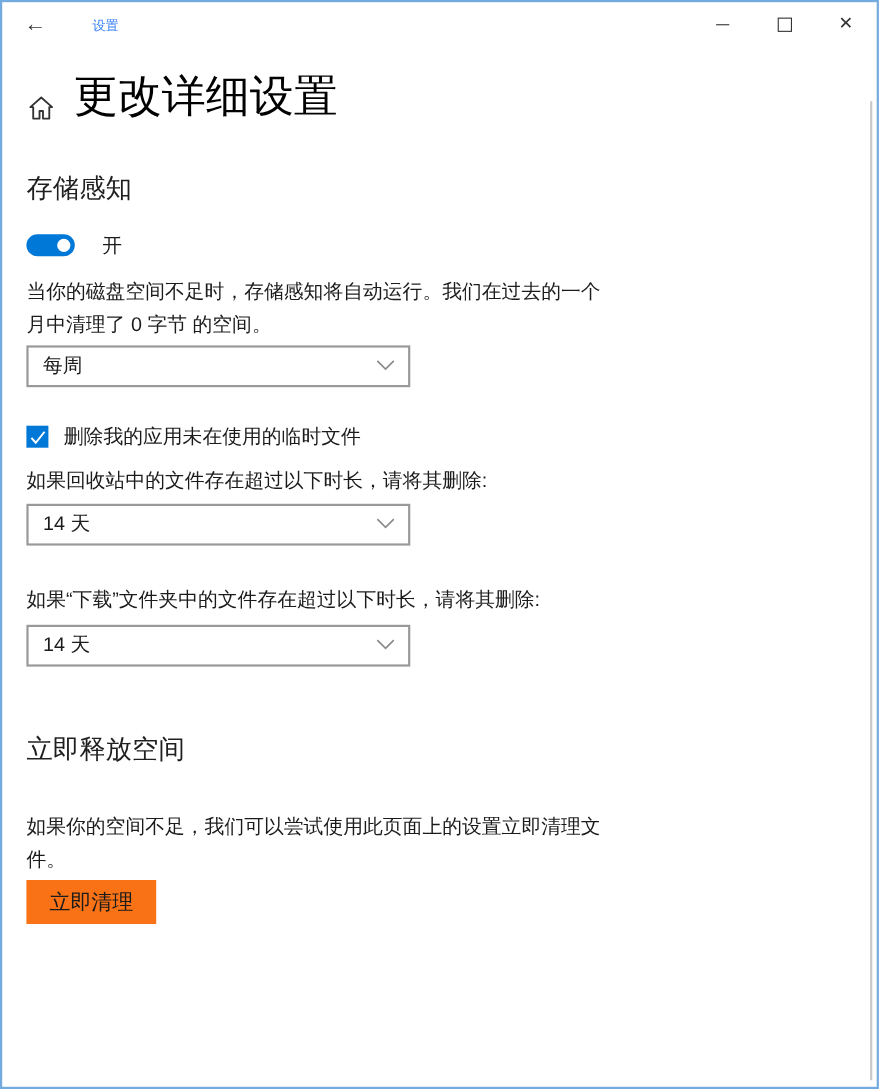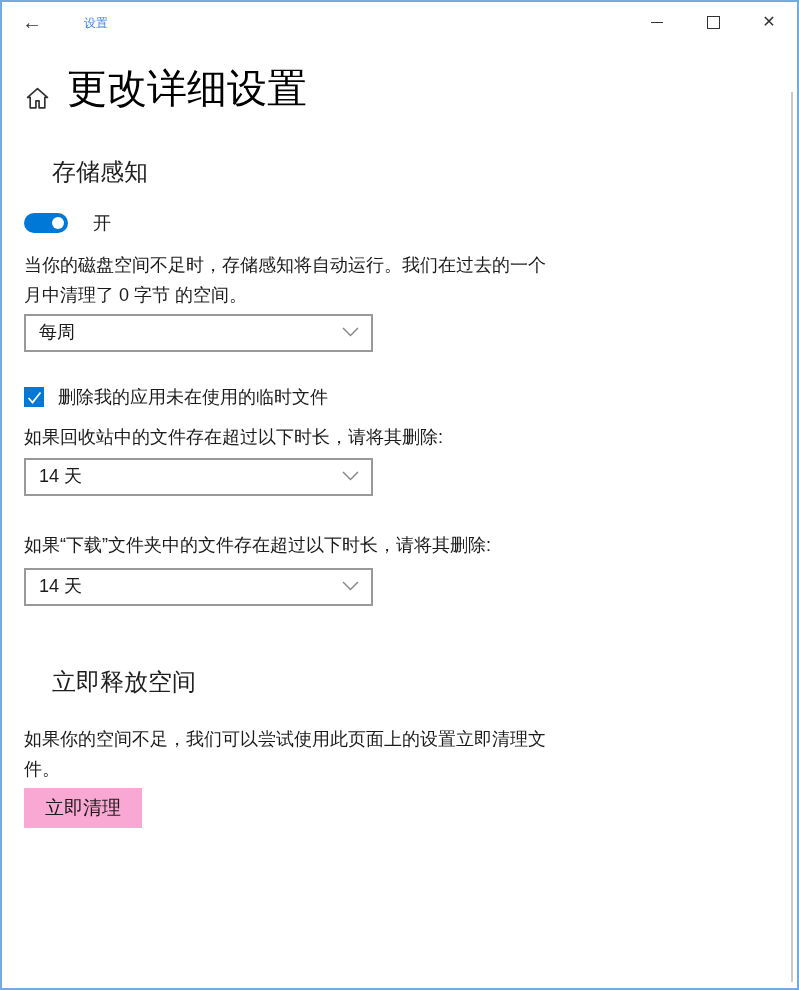--- a/index.html
+++ b/index.html
@@ -35,21 +35,21 @@
   .max-glyph { width: 13px; height: 13px; border: 1px solid #333; display: block; }
   .close-glyph { font-size: 16px; line-height: 1; }
 
   
   .content { padding: 0 30px 0 22px; }
 
   .page-header { display: flex; align-items: flex-end; gap: 16px; margin-top: 22px; height: 48px; }
   .home-icon { width: 27px; height: 27px; display: block; }
   h1 { font-size: 40px; font-weight: 400; color: #000; line-height: 48px; white-space: nowrap; }
 
-  h2 { font-size: 24px; font-weight: 400; color: #1f1f1f; line-height: 28px; margin-left: 28px; }
+  h2 { font-size: 24px; font-weight: 400; color: #1f1f1f; line-height: 28px; }
   .h2-storage { margin-top: 46px; }
   .h2-temp    { margin-top: 62px; }
   .h2-free    { margin-top: 62px; }
 
   .body-text { font-size: 18px; line-height: 30px; color: #1b1b1b; }
   .para { width: 532px; }
 
   
   .toggle-row { margin-top: 26px; display: flex; align-items: center; gap: 25px; height: 22px; }
   .toggle {
@@ -82,26 +82,26 @@
   .checkbox-row { margin-top: 34px; display: flex; align-items: center; gap: 14px; height: 22px; cursor: pointer; }
   .checkbox {
     width: 20px; height: 20px; background: #0078d7; flex: 0 0 auto;
     display: flex; align-items: center; justify-content: center;
   }
   .check-svg { width: 15px; height: 13px; display: block; }
 
   .label-recycle { margin-top: 14px; }
   .label-downloads { margin-top: 34px; }
 
-  .free-desc { margin-top: 28px; }
+  .free-desc { margin-top: 40px; }
 
   .clean-btn {
     margin-top: 4px;
     display: inline-block;
-    background: #f9a8d4;
+    background: #f97316;
     border: none;
     font-family: inherit;
     font-size: 19px; color: #1b1b1b;
     padding: 7px 21px;
     cursor: pointer;
   }
 
   
   .scroll-rail {
     position: absolute; right: 4px; top: 90px; bottom: 6px;

